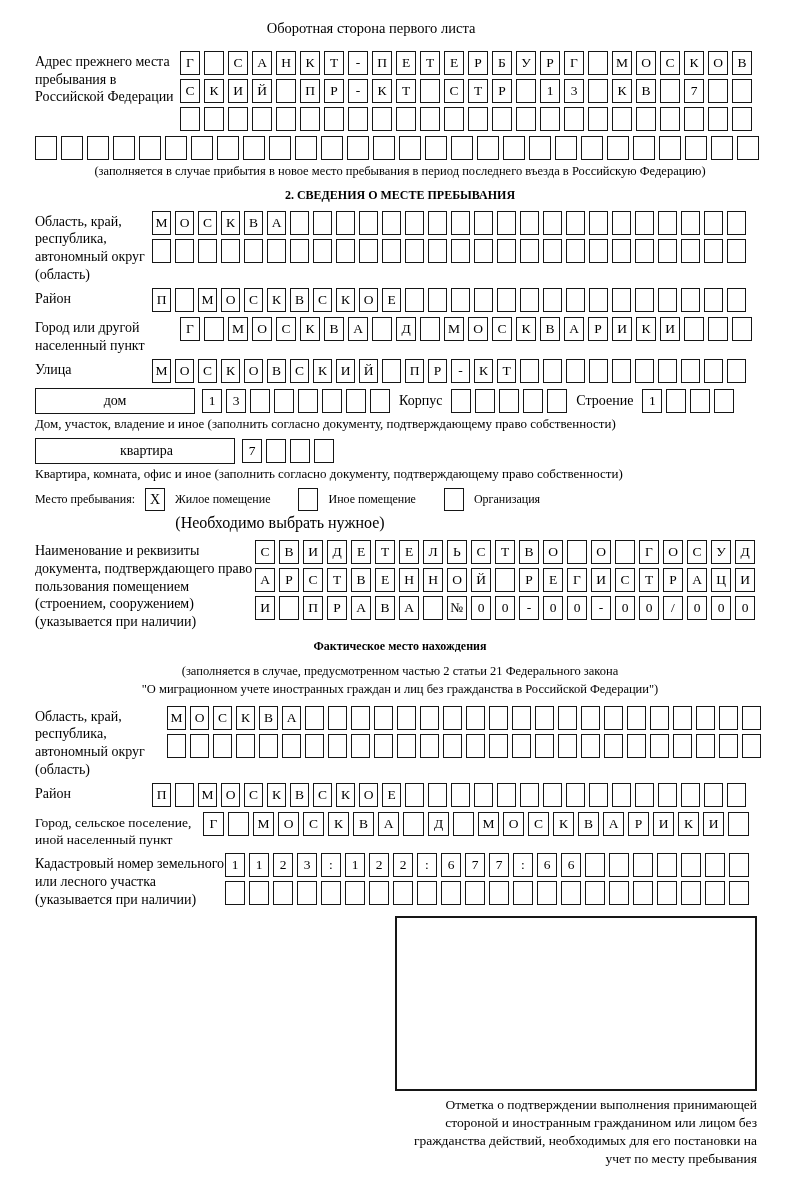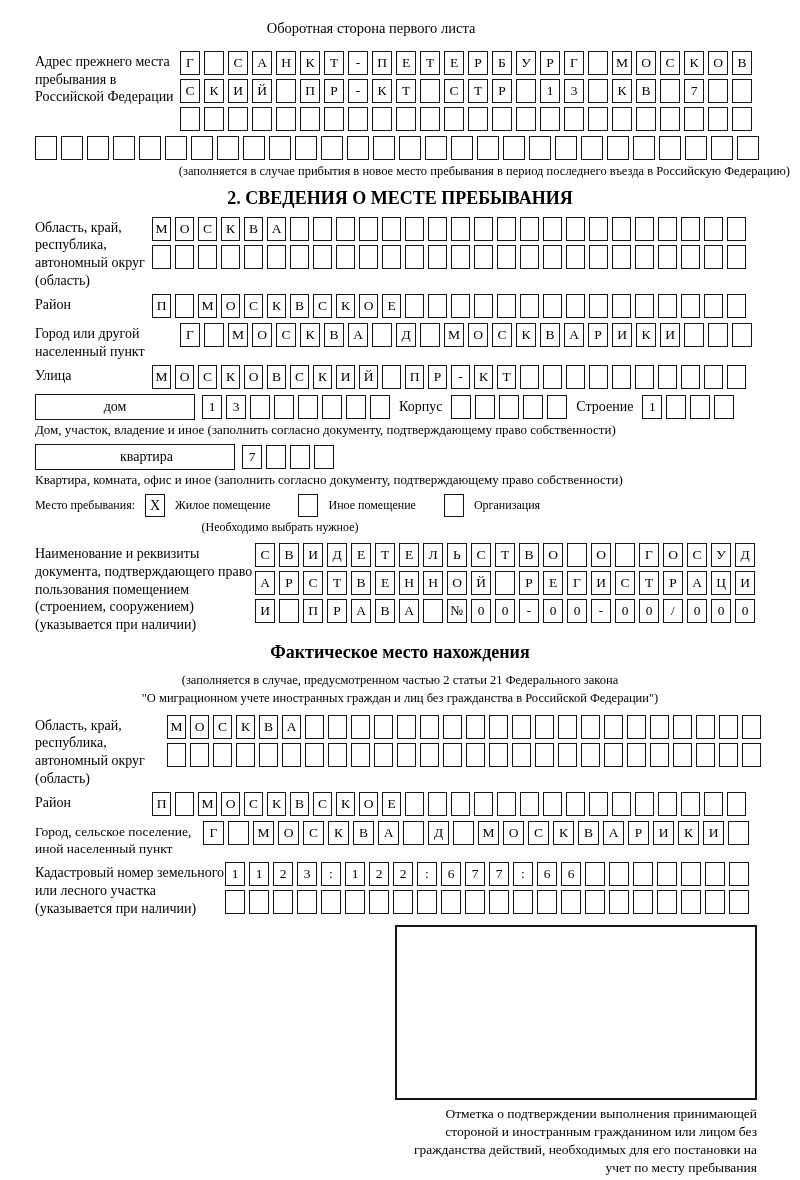--- a/index.html
+++ b/index.html
@@ -16,37 +16,37 @@
 
   .boxrow{display:flex;gap:4px;}
   .boxrow.inline{display:inline-flex;vertical-align:middle;}
   .cbox{flex:none;box-sizing:border-box;width:20px;height:24px;border:1.5px solid #161616;
         display:inline-flex;align-items:center;justify-content:center;
         font-size:13.5px;background:#fff;}
   .w19 .cbox{width:19px;} .w21 .cbox{width:21px;} .w22 .cbox{width:22px;}
 
   .fullrow{padding-left:35px;margin:2px 0 4px 0;}
 
-  .center-note{ text-align:right;font-size:12.5px;margin:3px 10px 6px 10px;line-height:1.25;}
-  .sec-title{text-align:center;font-weight:bold;font-size:18px;margin:8px 0 8px 0;}
+  .center-note{ text-align:center;font-size:12.5px;margin:3px 10px 6px 10px;line-height:1.25;}
+  .sec-title{text-align:center;font-weight:bold;font-size:12px;margin:8px 0 8px 0;}
 
   .domrow{display:flex;align-items:center;gap:7px;padding-left:35px;margin:3px 0 2px 0;}
   .namedcell{box-sizing:border-box;border:1.5px solid #161616;height:26px;
              display:inline-flex;align-items:center;justify-content:center;font-size:14px;}
   .w160{width:160px;} .w200{width:200px;padding-left:23px;}
   .inlinelabel{font-size:14px;margin:0 2px;}
 
   .plain-note{padding-left:35px;font-size:13px;margin:2px 0 6px 0;}
 
   .mestorow{display:flex;align-items:center;gap:10px;padding-left:35px;margin-top:6px;}
   .mlabel{font-size:12px;}
   .checkbox{flex:none;box-sizing:border-box;width:20px;height:23px;border:1.5px solid #161616;
             display:inline-flex;align-items:center;justify-content:center;font-size:14px;}
   .optgap{margin-left:18px;}
-  .mesto-note{width:560px;text-align:center;font-size:12px;margin:3px 0 8px 0;}
+  .mesto-note{width:560px;text-align:center;font-size:16px;margin:3px 0 8px 0;}
 
   .fact-note{text-align:center;font-size:12.5px;line-height:1.45;margin:0 30px;}
 
   .stampwrap{margin-left:395px;width:362px;margin-top:8px;}
   .stampbox{box-sizing:border-box;width:362px;height:175px;border:2px solid #161616;}
   .stampcaption{width:362px;text-align:right;font-size:13.5px;line-height:1.32;margin-top:5px;}
 </style>
 </head>
 <body>
 

